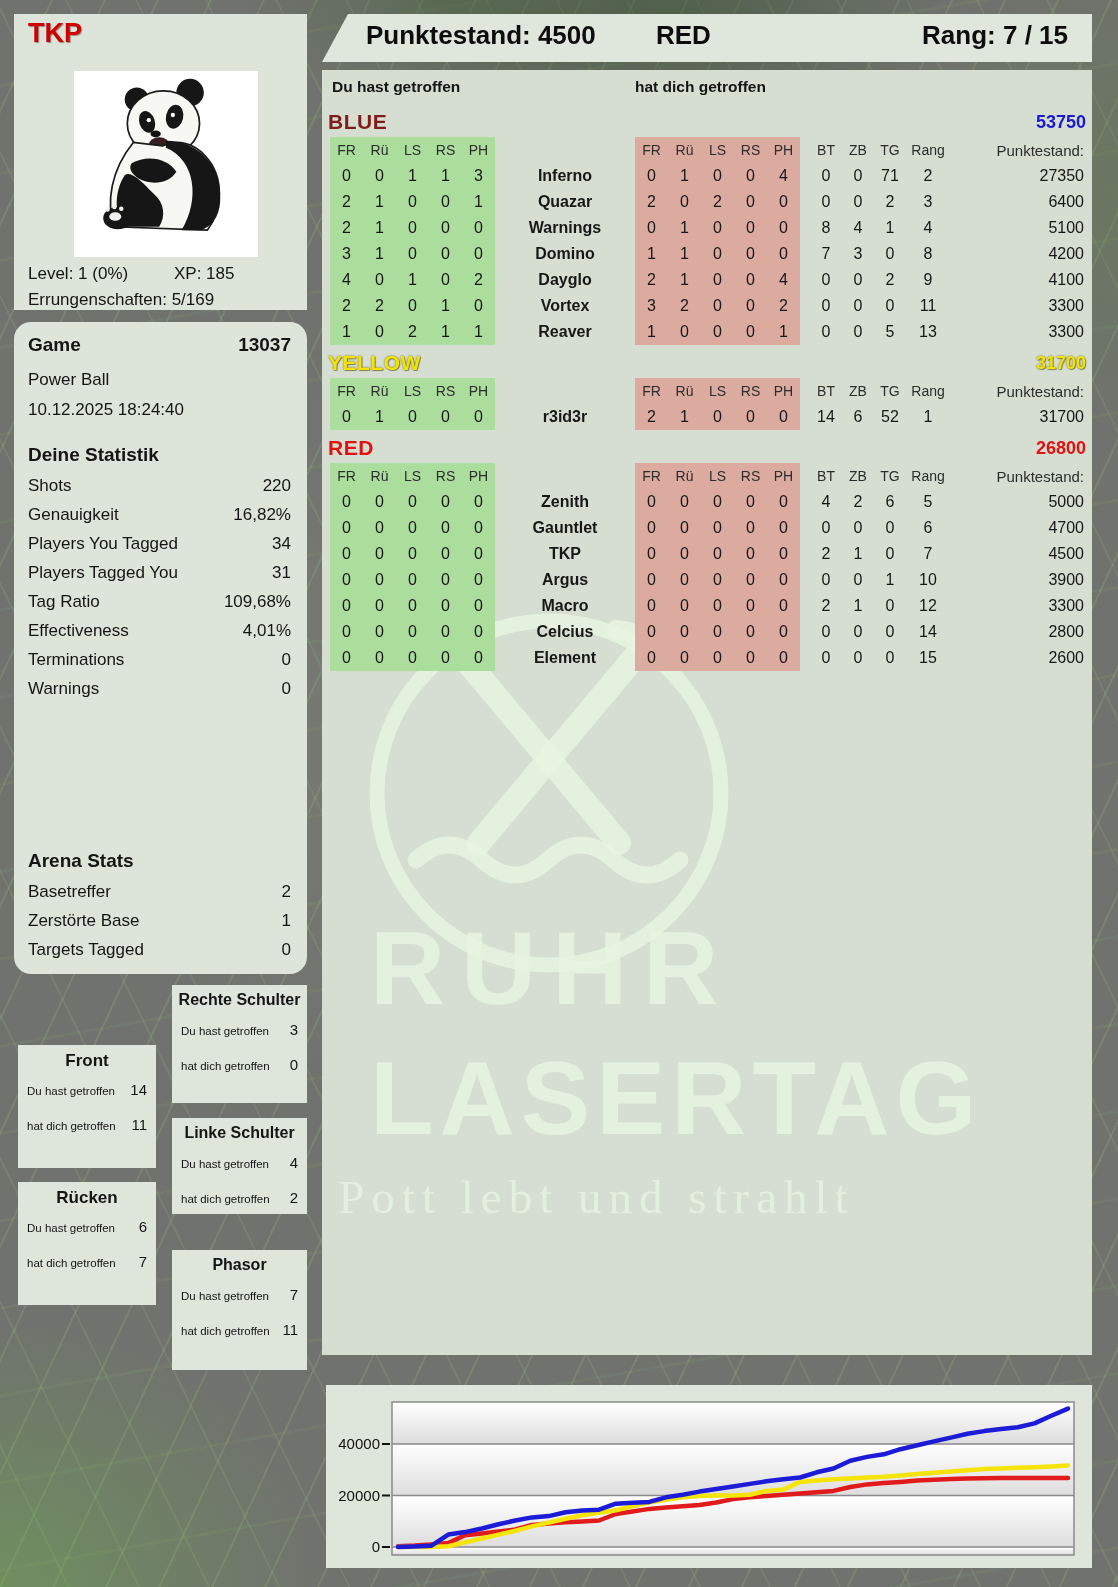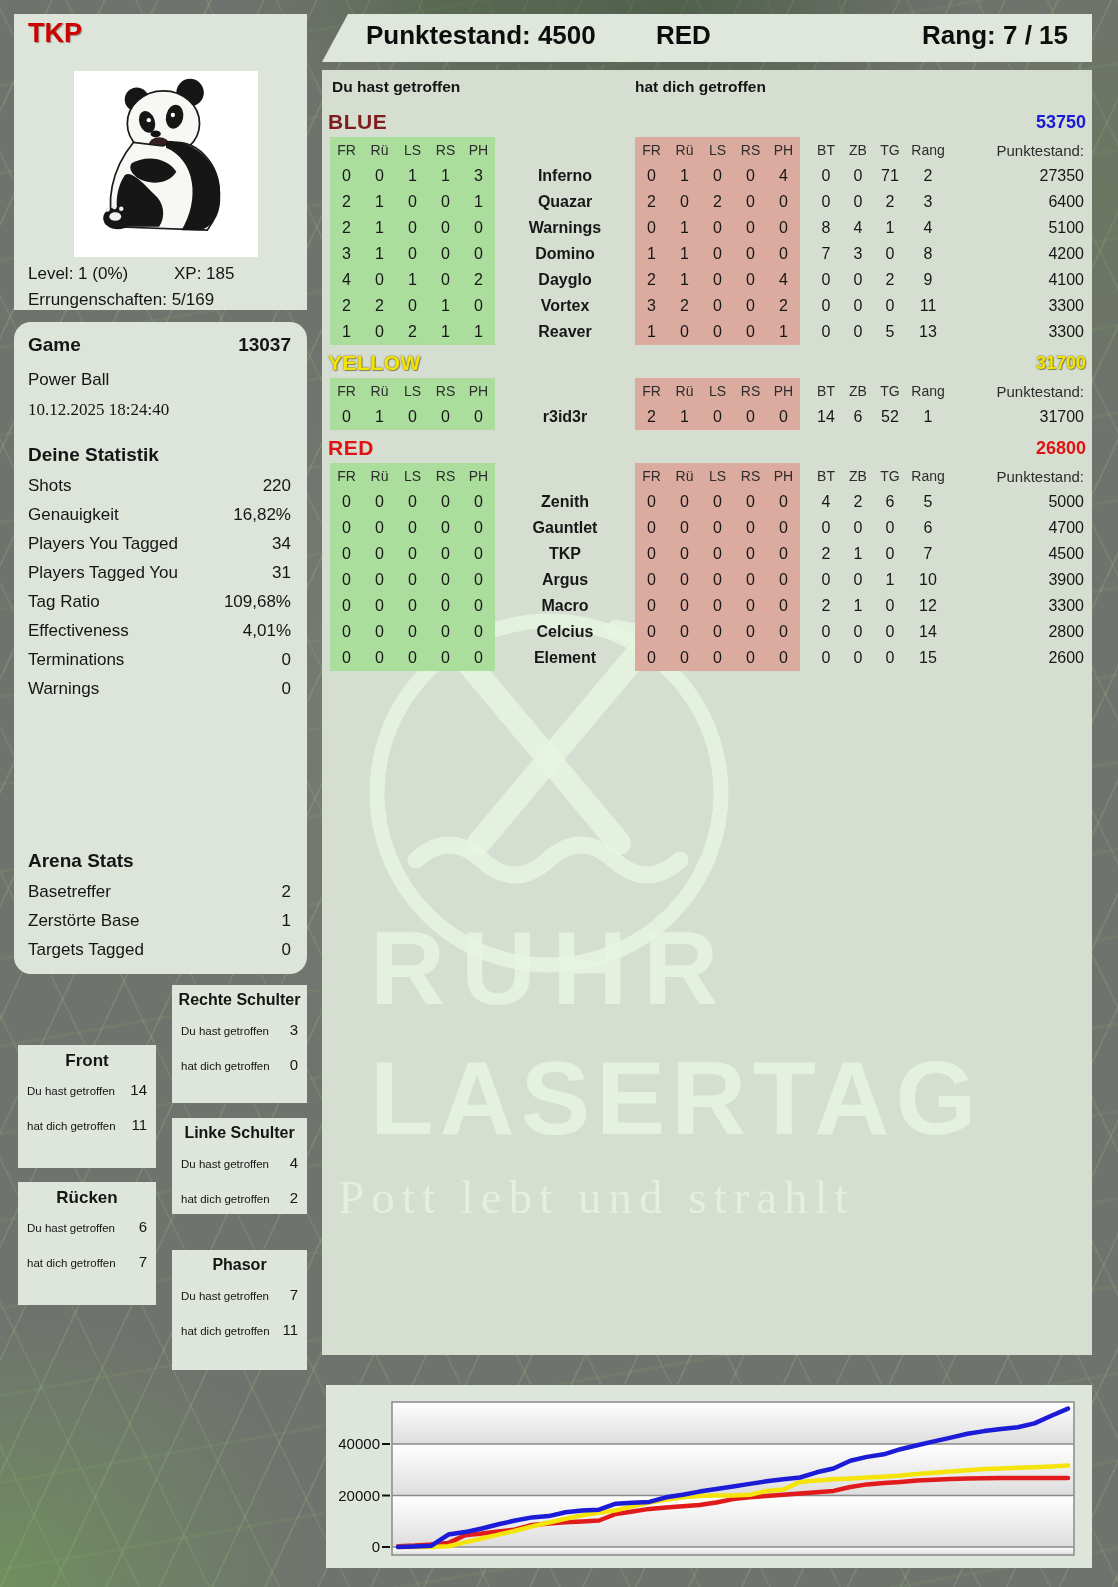--- a/index.html
+++ b/index.html
@@ -134,21 +134,21 @@
   </div>
 
   <div class="panel" id="game-panel">
     <div class="gp-row" style="top:12px;">
       <span class="gp-title">Game</span>
       <span class="gp-title">13037</span>
     </div>
     <div class="gp-row" style="top:48px;">
         <span>Power Ball</span>
       </div>
-    <div class="gp-row" style="top:78px;font-family:Liberation Serif, serif;">
+    <div class="gp-row" style="top:78px;">
         <span>10.12.2025 18:24:40</span>
       </div>
     <div class="gp-row" style="top:122px;align-items:center;">
         <span class="gp-title">Deine Statistik</span>
       </div>
     <div class="gp-row" style="top:154px;">
         <span>Shots</span>
         <span class="gp-val">220</span>
       </div>
     <div class="gp-row" style="top:183px;">

